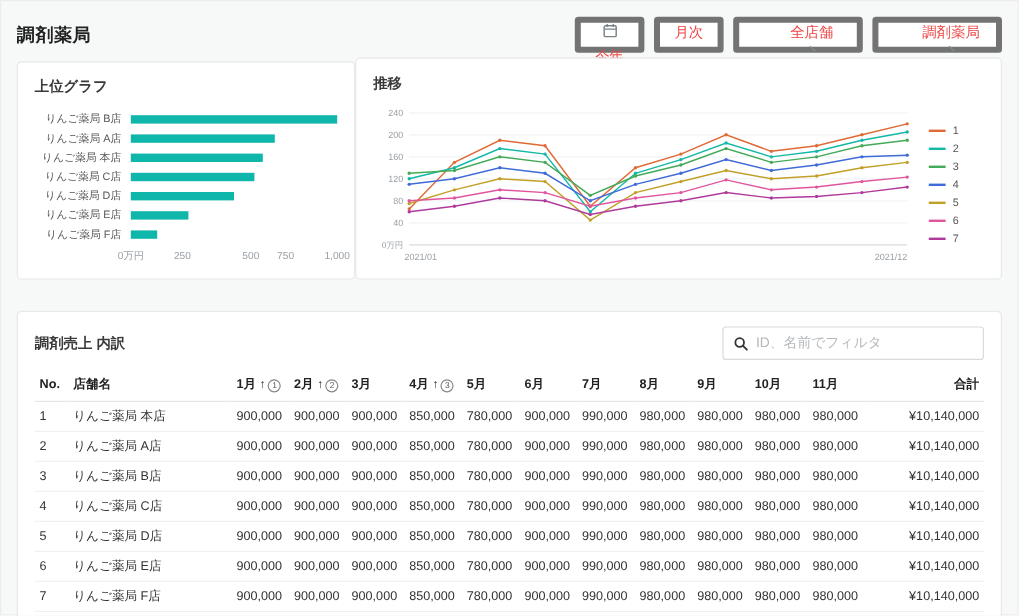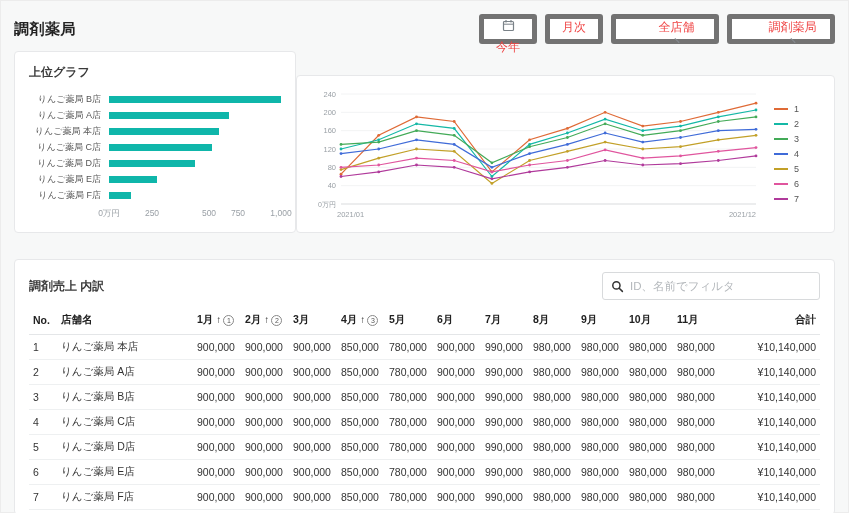--- a/index.html
+++ b/index.html
@@ -146,20 +146,21 @@
               <span class="tick" style="left: 0%;">0万円</span>
               <span class="tick" style="left: 25%;">250</span>
               <span class="tick" style="left: 50%; padding-left: 28px;">500</span>
               <span class="tick" style="left: 75%;">750</span>
               <span class="tick" style="left: 100%;">1,000</span>
             </div>
           </div>
         </div>
     </div>
     <div class="card right">
+      <div class="card-title">推移</div>
       <div class="line-wrap">
         <svg id="linechart" width="455" height="132" viewBox="0 0 455 132">
             <line x1="30" x2="445" y1="6" y2="6" stroke="#f2f3f4" stroke-width="1"></line>
             <text x="25" y="8.5" text-anchor="end" font-size="7.5" fill="#9aa0a6">240</text>
             <line x1="30" x2="445" y1="24.33333333333333" y2="24.33333333333333" stroke="#f2f3f4" stroke-width="1"></line>
             <text x="25" y="26.83333333333333" text-anchor="end" font-size="7.5" fill="#9aa0a6">200</text>
             <line x1="30" x2="445" y1="42.66666666666667" y2="42.66666666666667" stroke="#f2f3f4" stroke-width="1"></line>
             <text x="25" y="45.16666666666667" text-anchor="end" font-size="7.5" fill="#9aa0a6">160</text>
             <line x1="30" x2="445" y1="61" y2="61" stroke="#f2f3f4" stroke-width="1"></line>
             <text x="25" y="63.5" text-anchor="end" font-size="7.5" fill="#9aa0a6">120</text>

